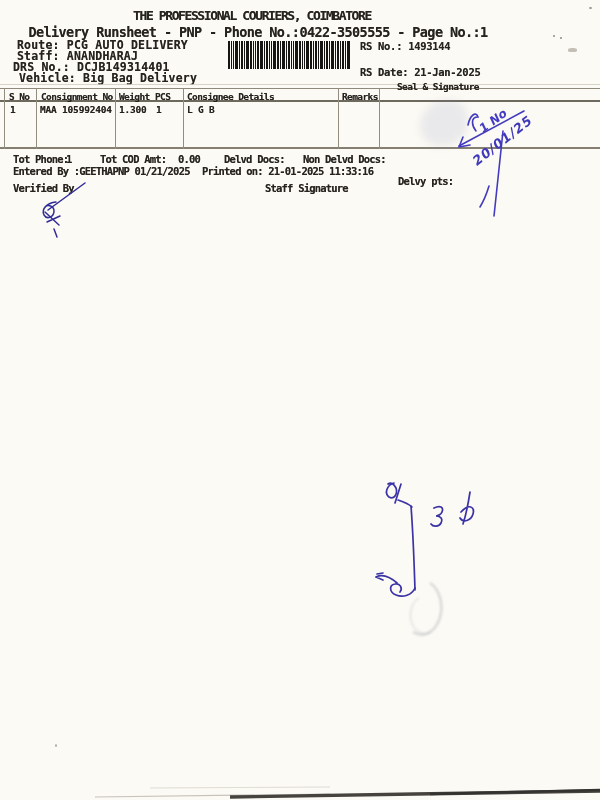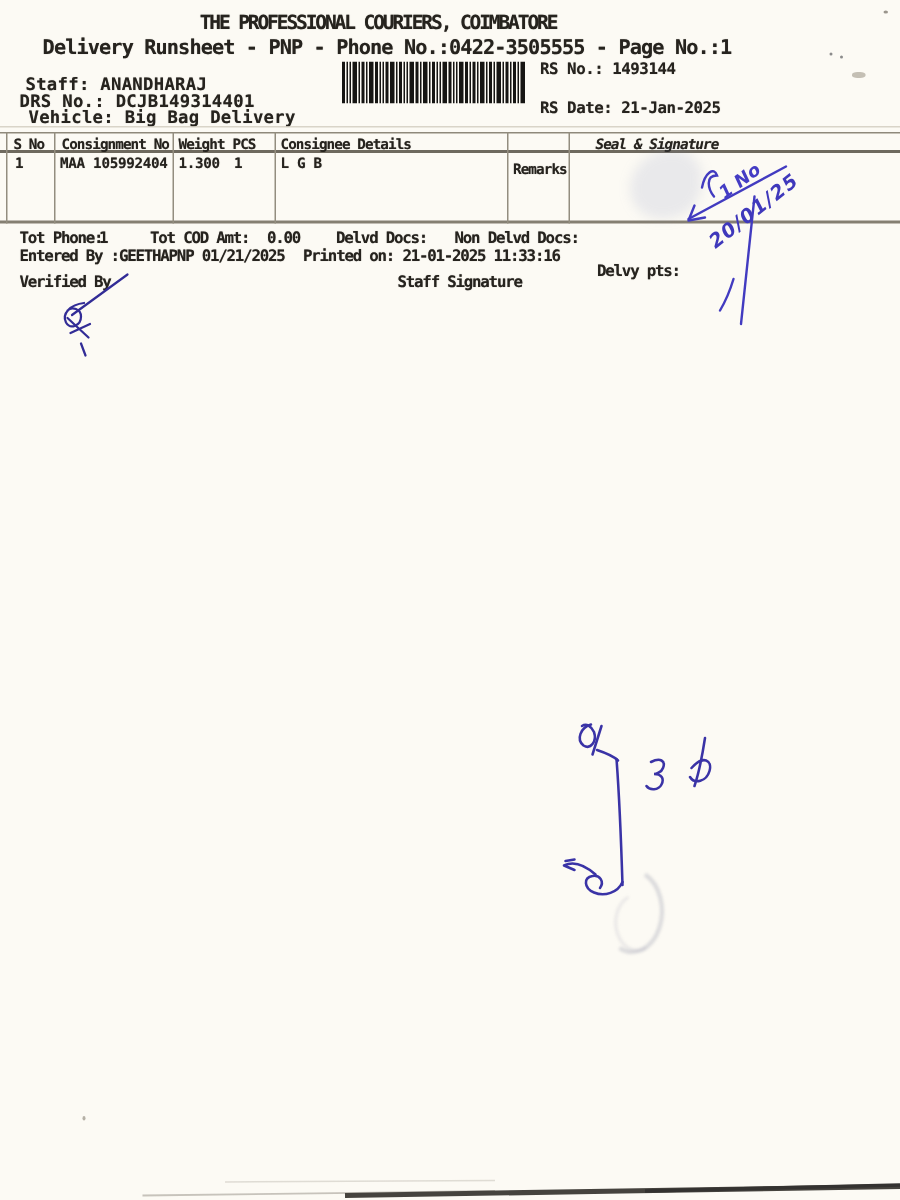--- a/index.html
+++ b/index.html
@@ -34,20 +34,21 @@
   .speck{position:absolute; border-radius:50%; background:#8b8b8b;}
 </style>
 </head>
 <body>
 
 <div class="paper">
 
   <div class="txt t-title1">THE PROFESSIONAL COURIERS, COIMBATORE</div>
   <div class="txt t-title2">Delivery Runsheet - PNP - Phone No.:0422-3505555 - Page No.:1</div>
 
+  <div class="txt t-field" style="left:17px; top:38px;">Route: PCG AUTO DELIVERY</div>
   <div class="txt t-field" style="left:17px; top:49px;">Staff: ANANDHARAJ</div>
   <div class="txt t-field" style="left:13px; top:60px;">DRS No.: DCJB149314401</div>
   <div class="txt t-field" style="left:19px; top:71px;">Vehicle: Big Bag Delivery</div>
 
   <svg class="ink-svg" style="left:228px; top:41px;" width="124" height="28" viewBox="0 0 124 28">
     <path fill="#161513" d="M0 0h2v28H0z M3 0h1v28H3z M5 0h1v28H5z M7 0h3v28H7z M11 0h1v28h-1z M13 0h2v28h-2z M16 0h1v28h-1z M18 0h3v28h-3z M22 0h2v28h-2z M25 0h1v28h-1z M27 0h1v28h-1z M29 0h2v28h-2z M32 0h3v28h-3z M36 0h1v28h-1z M38 0h2v28h-2z M41 0h1v28h-1z M43 0h1v28h-1z M45 0h3v28h-3z M49 0h2v28h-2z M52 0h1v28h-1z M54 0h3v28h-3z M58 0h1v28h-1z M60 0h2v28h-2z M63 0h1v28h-1z M65 0h1v28h-1z M67 0h3v28h-3z M71 0h2v28h-2z M74 0h1v28h-1z M76 0h1v28h-1z M78 0h3v28h-3z M82 0h2v28h-2z M85 0h1v28h-1z M87 0h2v28h-2z M90 0h1v28h-1z M92 0h3v28h-3z M96 0h1v28h-1z M98 0h2v28h-2z M101 0h1v28h-1z M103 0h3v28h-3z M107 0h1v28h-1z M109 0h2v28h-2z M112 0h1v28h-1z M114 0h2v28h-2z M117 0h1v28h-1z M119 0h3v28h-3z"></path>
   </svg>
 
   <div class="txt t-rs" style="left:360px; top:40px;">RS No.: 1493144</div>
   <div class="txt t-rs" style="left:360px; top:66px;">RS Date: 21-Jan-2025</div>
@@ -61,22 +62,22 @@
   <div class="vline" style="left:115px;"></div>
   <div class="vline" style="left:183px;"></div>
   <div class="vline" style="left:338px;"></div>
   <div class="vline" style="left:379px;"></div>
 
   <div class="txt t-th" style="left:9px;   top:91px;">S No</div>
   <div class="txt t-th" style="left:41px;  top:91px;">Consignment No</div>
   <div class="txt t-th" style="left:119px; top:91px;">Weight</div>
   <div class="txt t-th" style="left:155px; top:91px;">PCS</div>
   <div class="txt t-th" style="left:187px; top:91px;">Consignee Details</div>
-  <div class="txt t-th" style="left:342px; top:108px;">Remarks</div>
-  <div class="txt t-th" style="left:397px; top:91px;font-style:italic;">Seal &amp; Signature</div>
+  <div class="txt t-th" style="left:342px; top:91px;">Remarks</div>
+  <div class="txt t-th" style="left:397px; top:81px;">Seal &amp; Signature</div>
 
   <div>
     <div class="txt t-td" style="left:10px;  top:104px;">1</div>
     <div class="txt t-td" style="left:40px;  top:104px;">MAA 105992404</div>
     <div class="txt t-td" style="left:119px; top:104px;">1.300</div>
     <div class="txt t-td" style="left:156px; top:104px;">1</div>
     <div class="txt t-td" style="left:187px; top:104px;">L G B</div>
     <div class="txt t-td" style="left:342px; top:104px;"></div>
   </div>
 

